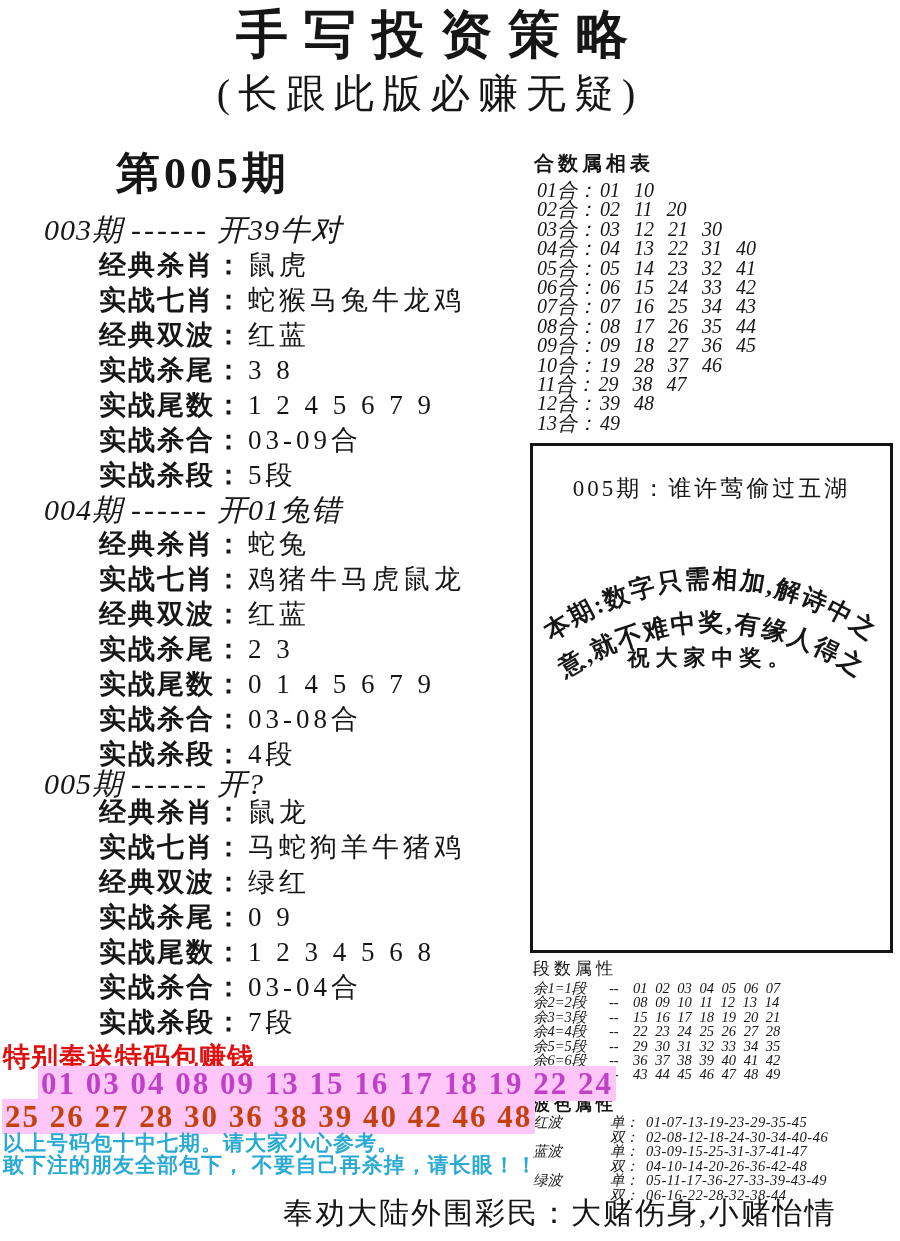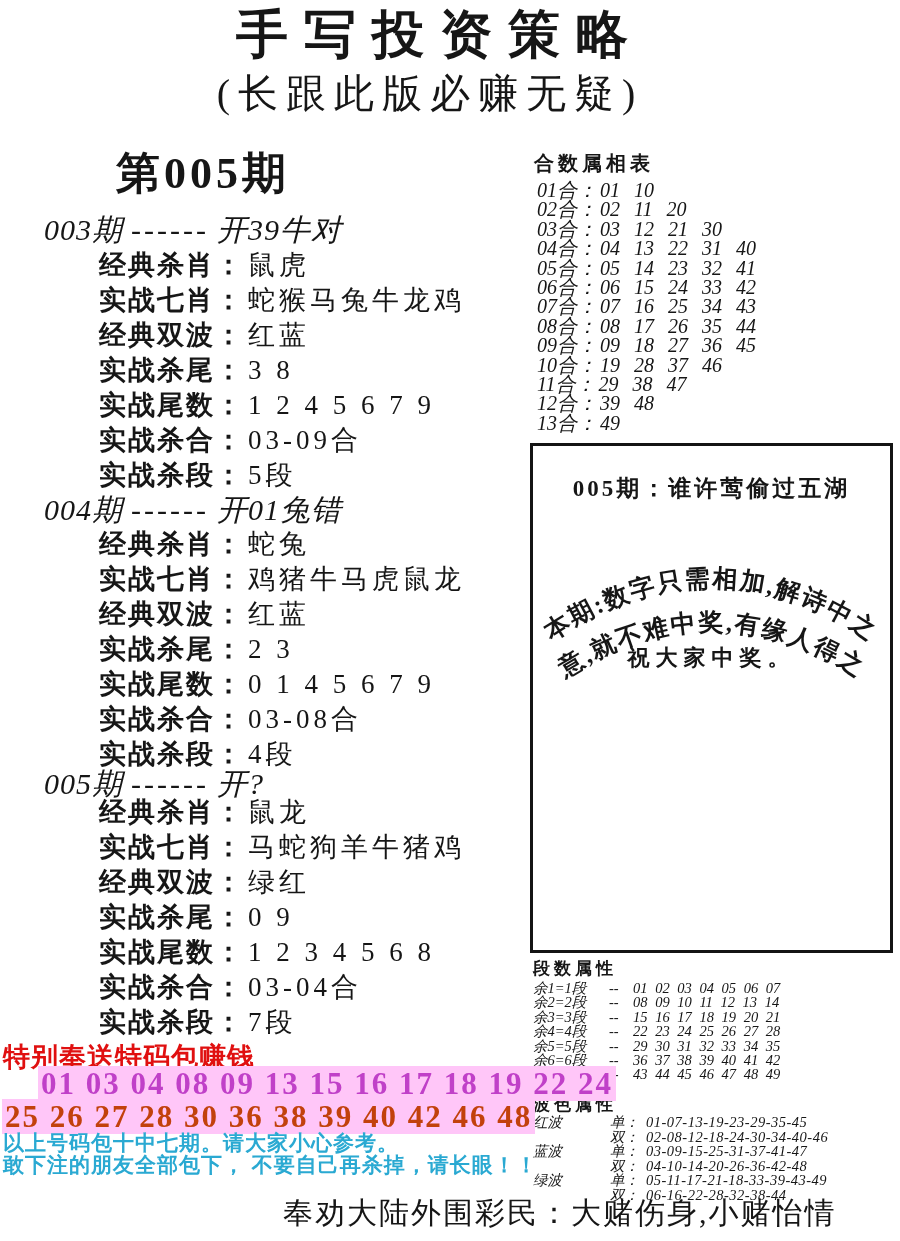--- a/index.html
+++ b/index.html
@@ -31,26 +31,26 @@
   .row .lab::after { content:"："; }
   .row .val { margin-left:4px; letter-spacing:4px; white-space:pre; }
   
   .hexiao-title { position:absolute; left:534px; top:150px; font-size:20px; font-weight:bold; letter-spacing:4px; }
   .hexiao-rows { position:absolute; left:537px; top:177px; font-size:20px; font-style:italic; }
   .hx-row { height:19.4px; display:flex; align-items:baseline; }
   .hx-row .k::after { content:"："; }
   .hx-row .v { margin-left:3px; word-spacing:9px; white-space:pre; }
   
   .poem-box { position:absolute; left:530px; top:443px; width:357px; height:504px; border:3px solid #141414; background:#fff; }
-  .poem-headline { position:absolute; top:27px; left:0; width:100%; text-align:center; font-size:23px; font-weight:bold; letter-spacing:3px; }
+  .poem-headline { position:absolute; top:27px; left:0; width:100%; text-align:center; font-size:23px; font-weight:normal; letter-spacing:3px; }
   .arc-svg { position:absolute; left:0; top:72px; width:357px; height:230px; }
   .arc-svg text { font-family:"Liberation Serif", serif; font-size:25px; font-weight:bold; fill:#161616; }
   .poem-wish { position:absolute; top:197px; left:0; width:100%; text-align:center; font-size:22px; font-weight:bold; letter-spacing:6px; }
   
-  .duanshu-title { position:absolute; left:533px; top:957px; font-size:17px; font-weight:bold; letter-spacing:4px;text-align:center; }
+  .duanshu-title { position:absolute; left:533px; top:957px; font-size:17px; font-weight:normal; letter-spacing:4px;text-align:center; }
   .duanshu-rows { position:absolute; left:533px; top:979px; font-size:14.5px; font-style:italic; }
   .ds-row { height:14.4px; display:flex; align-items:baseline; }
   .ds-row .k { width:76px; }
   .ds-row .sep { width:24px; }
   .ds-row .v { word-spacing:4px; white-space:pre; }
   
   .bose-title { position:absolute; left:533px; top:1093px; font-size:17px; font-weight:bold; letter-spacing:4px; }
   .bose-rows { position:absolute; left:533px; top:1113px; font-size:14.5px; font-style:italic; }
   .bs-row { height:14.6px; display:flex; align-items:baseline; }
   .bs-row .wave { width:77px; }
@@ -306,21 +306,21 @@
         <span class="nums">03-09-15-25-31-37-41-47</span>
       </div>
     <div class="bs-row">
         <span class="wave"></span>
         <span class="type">双</span>
         <span class="nums">04-10-14-20-26-36-42-48</span>
       </div>
     <div class="bs-row">
         <span class="wave">绿波</span>
         <span class="type">单</span>
-        <span class="nums">05-11-17-21-18-33-39-43-49</span>
+        <span class="nums">05-11-17-36-27-33-39-43-49</span>
       </div>
     <div class="bs-row">
         <span class="wave"></span>
         <span class="type">双</span>
         <span class="nums">06-16-22-28-32-38-44</span>
       </div>
   </div>
 
   <div class="promo-headline" style="color: rgb(224, 16, 16);">特别奉送特码包赚钱</div>
   <div class="promo-line promo-line1"><span class="numbg" style="color: rgb(192, 64, 200); background: rgb(255, 198, 248);">01 03 04 08 09 13 15 16 17 18 19 22 24</span></div>

